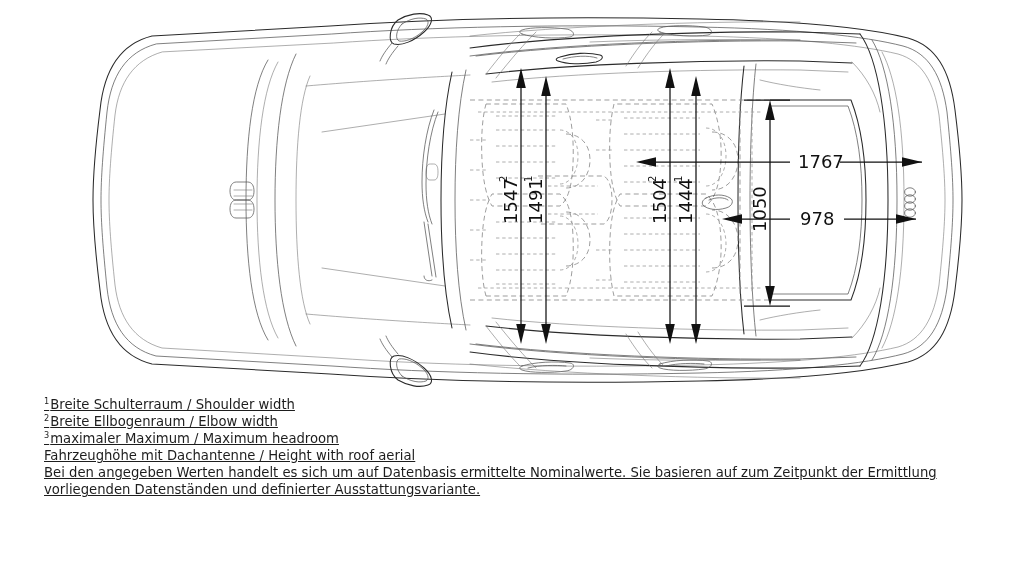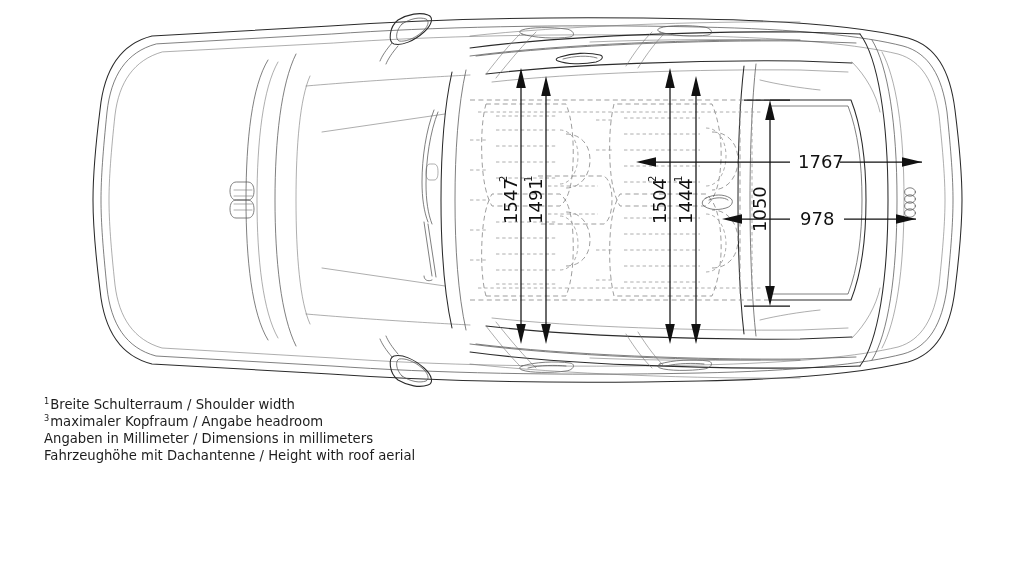--- a/index.html
+++ b/index.html
@@ -7,20 +7,21 @@
     width:1024px;height:576px;position:relative;overflow:hidden;
     font-family:"DejaVu Sans","Liberation Sans",sans-serif;
     color:#1a1a1a;
   }
   #stage{position:absolute;inset:0;width:1024px;height:576px;}
   .drawing{position:absolute;left:0;top:0;width:1024px;height:400px;}
   .notes{
     position:absolute;left:44px;top:396px;width:900px;
     font-size:13.2px;line-height:17.1px;color:#1d1d1d;
     font-family:"DejaVu Sans","Liberation Sans",sans-serif;
+    text-decoration:underline;
   }
   .note-line{white-space:pre-wrap;}
   .note-line sup{font-size:8.2px;vertical-align:super;line-height:0;margin-right:1px;}
   .para{white-space:normal;}
   svg{display:block;}
   .body-line{fill:none;stroke:#2b2b2b;stroke-width:1.05;stroke-linejoin:round;stroke-linecap:round;}
   .body-thin{fill:none;stroke:#555;stroke-width:0.75;stroke-linejoin:round;stroke-linecap:round;}
   .body-vthin{fill:none;stroke:#777;stroke-width:0.6;stroke-linejoin:round;stroke-linecap:round;}
   .interior{fill:none;stroke:#8d8d8d;stroke-width:0.85;stroke-dasharray:5 3.4;stroke-linejoin:round;}
   .interior2{fill:none;stroke:#9a9a9a;stroke-width:0.8;stroke-dasharray:3.4 2.8;stroke-linejoin:round;}
@@ -273,18 +274,19 @@
       <polygon class="arrow" points="722,219 742,214.2 742,223.8"></polygon>
       <polygon class="arrow" points="916,219 896,214.2 896,223.8"></polygon>
       <text class="dimtext" x="800" y="225" text-anchor="start">978</text>
     </g>
 
   </svg>
   </div>
 
   <div class="notes">
     <div class="note-line"><sup>1</sup><span>Breite Schulterraum / Shoulder width</span></div>
-    <div class="note-line"><sup>3</sup><span>maximaler Kopfraum / Angabe headroom</span></div>
-    <div class="note-line">Angaben in Millimeter / Dimensions in millimeters</div>
+    <div class="note-line"><sup>2</sup><span>Breite Ellbogenraum / Elbow width</span></div>
+    <div class="note-line"><sup>3</sup><span>maximaler Maximum / Maximum headroom</span></div>
     <div class="note-line">Fahrzeughöhe mit Dachantenne / Height with roof aerial</div>
+    <div class="para">Bei den angegeben Werten handelt es sich um auf Datenbasis ermittelte Nominalwerte. Sie basieren auf zum Zeitpunkt der Ermittlung vorliegenden Datenständen und definierter Ausstattungsvariante.</div>
   </div>
 
 </div>
 
 </body></html>

